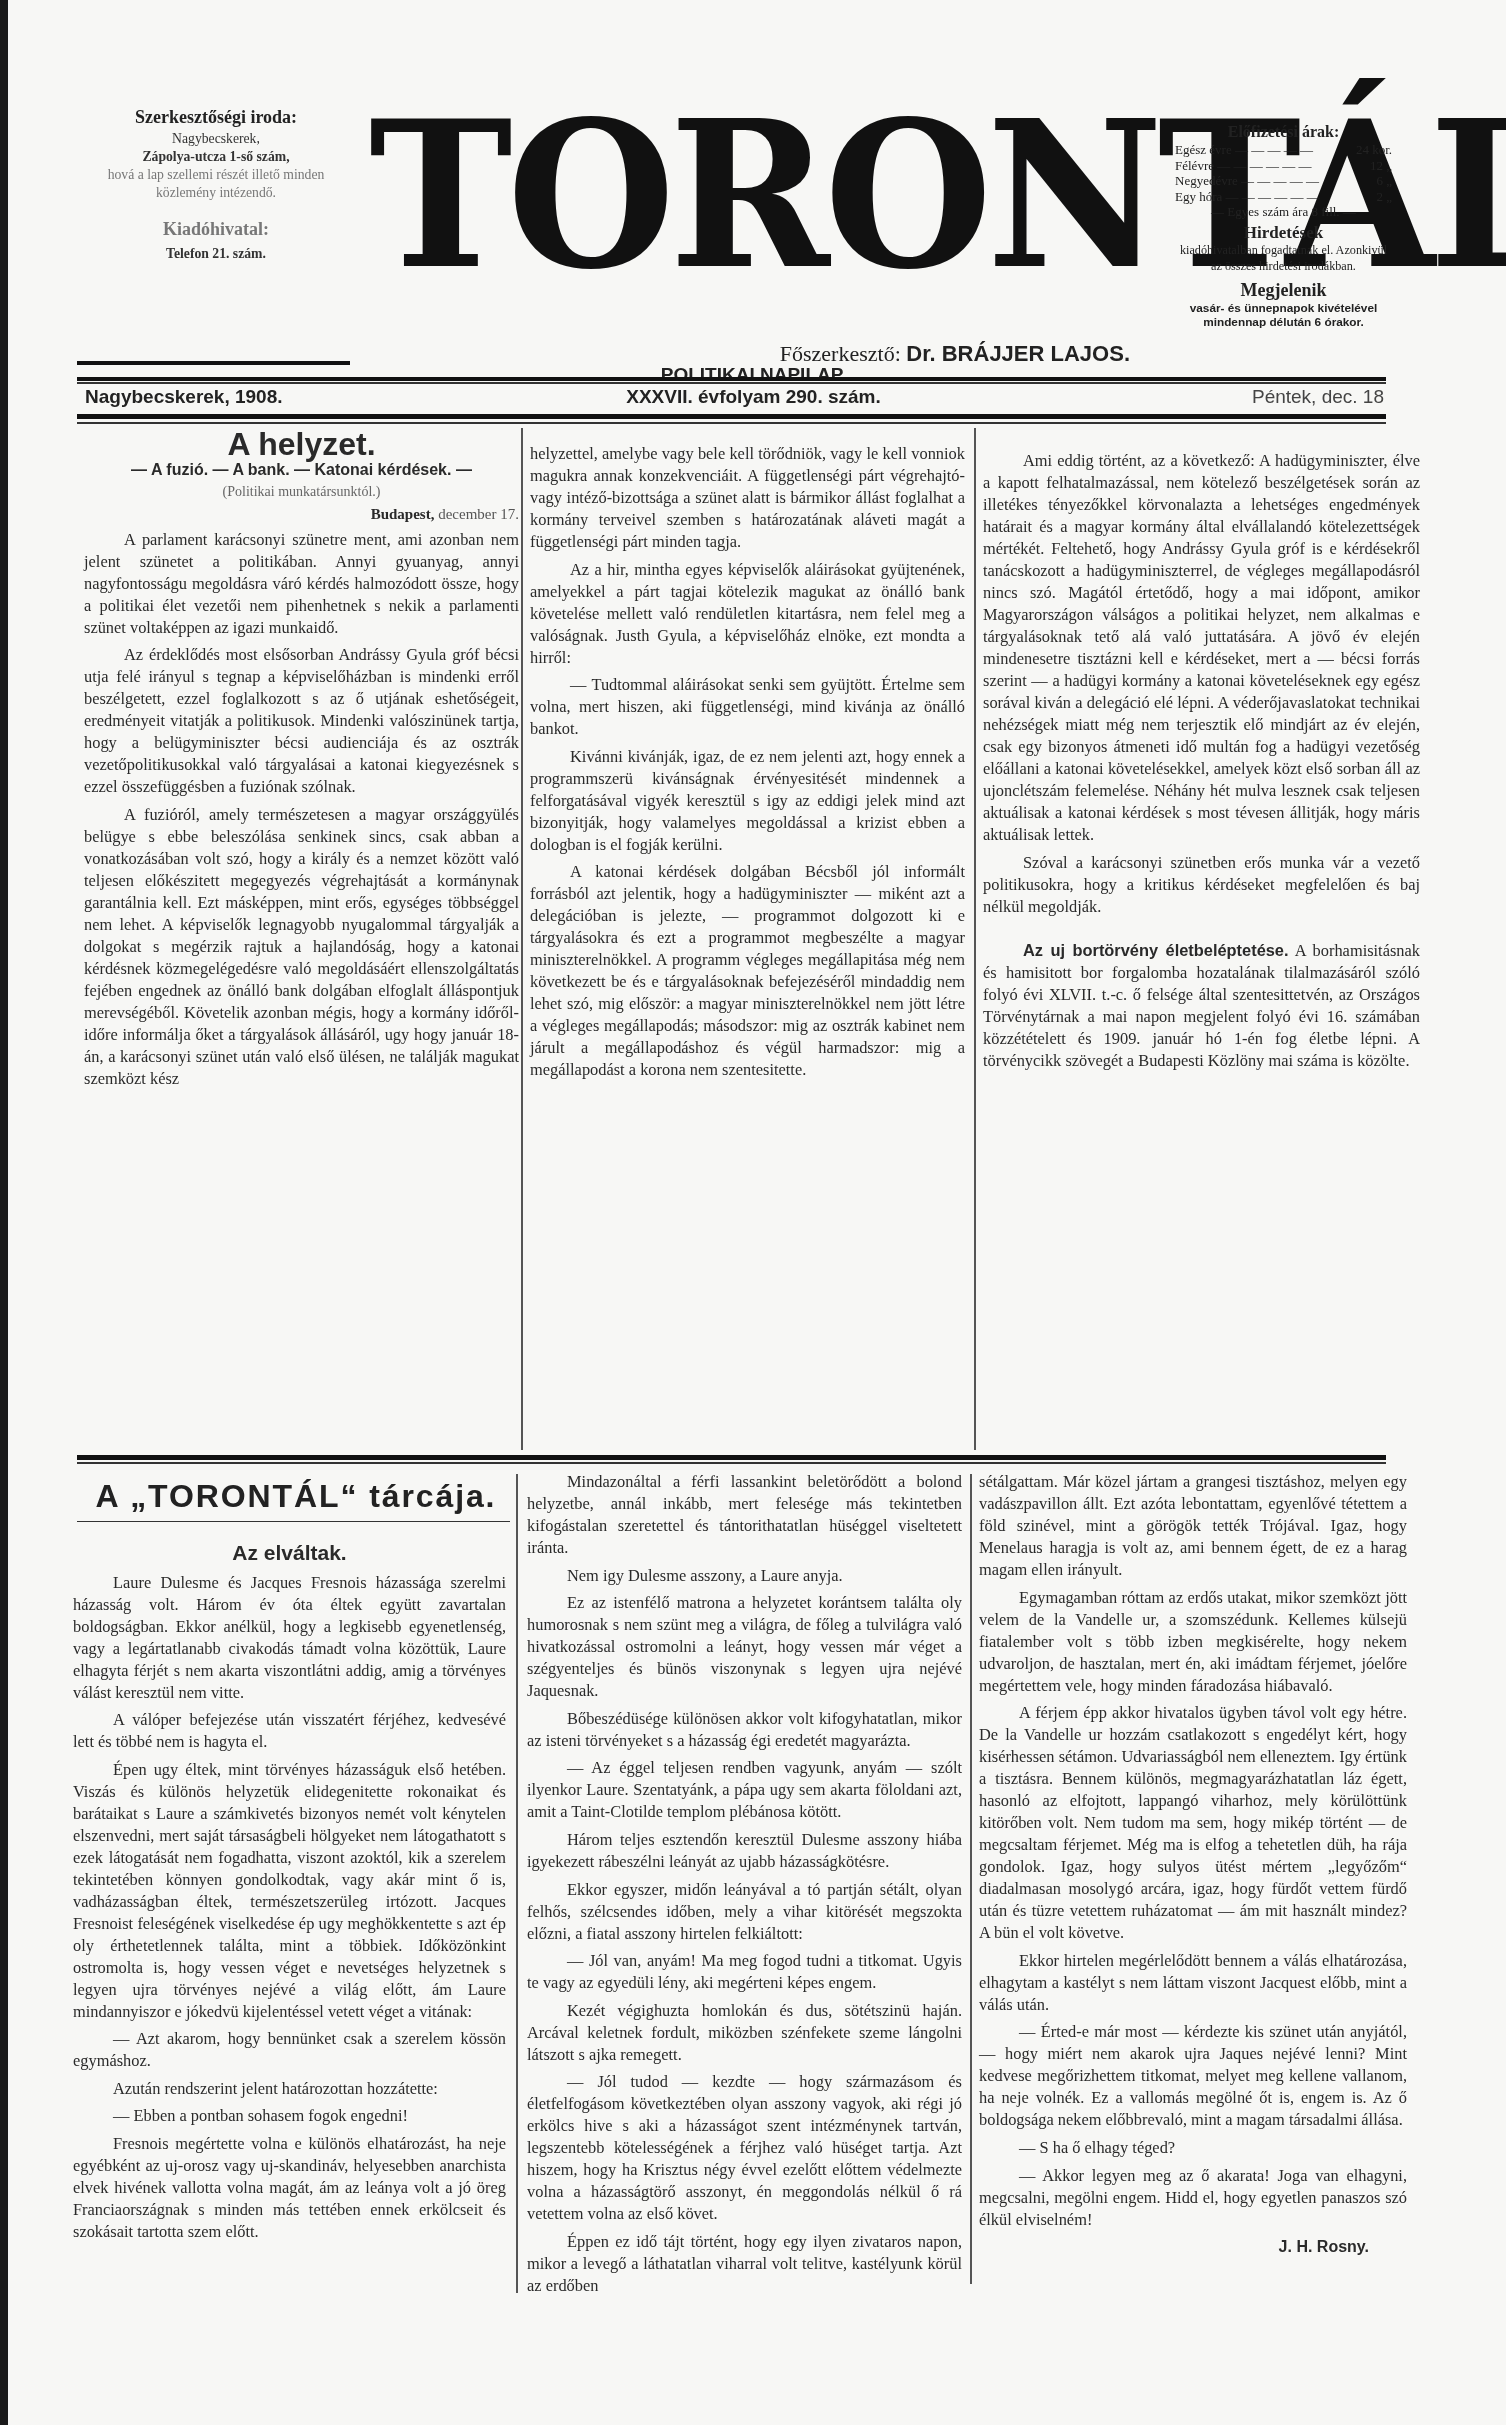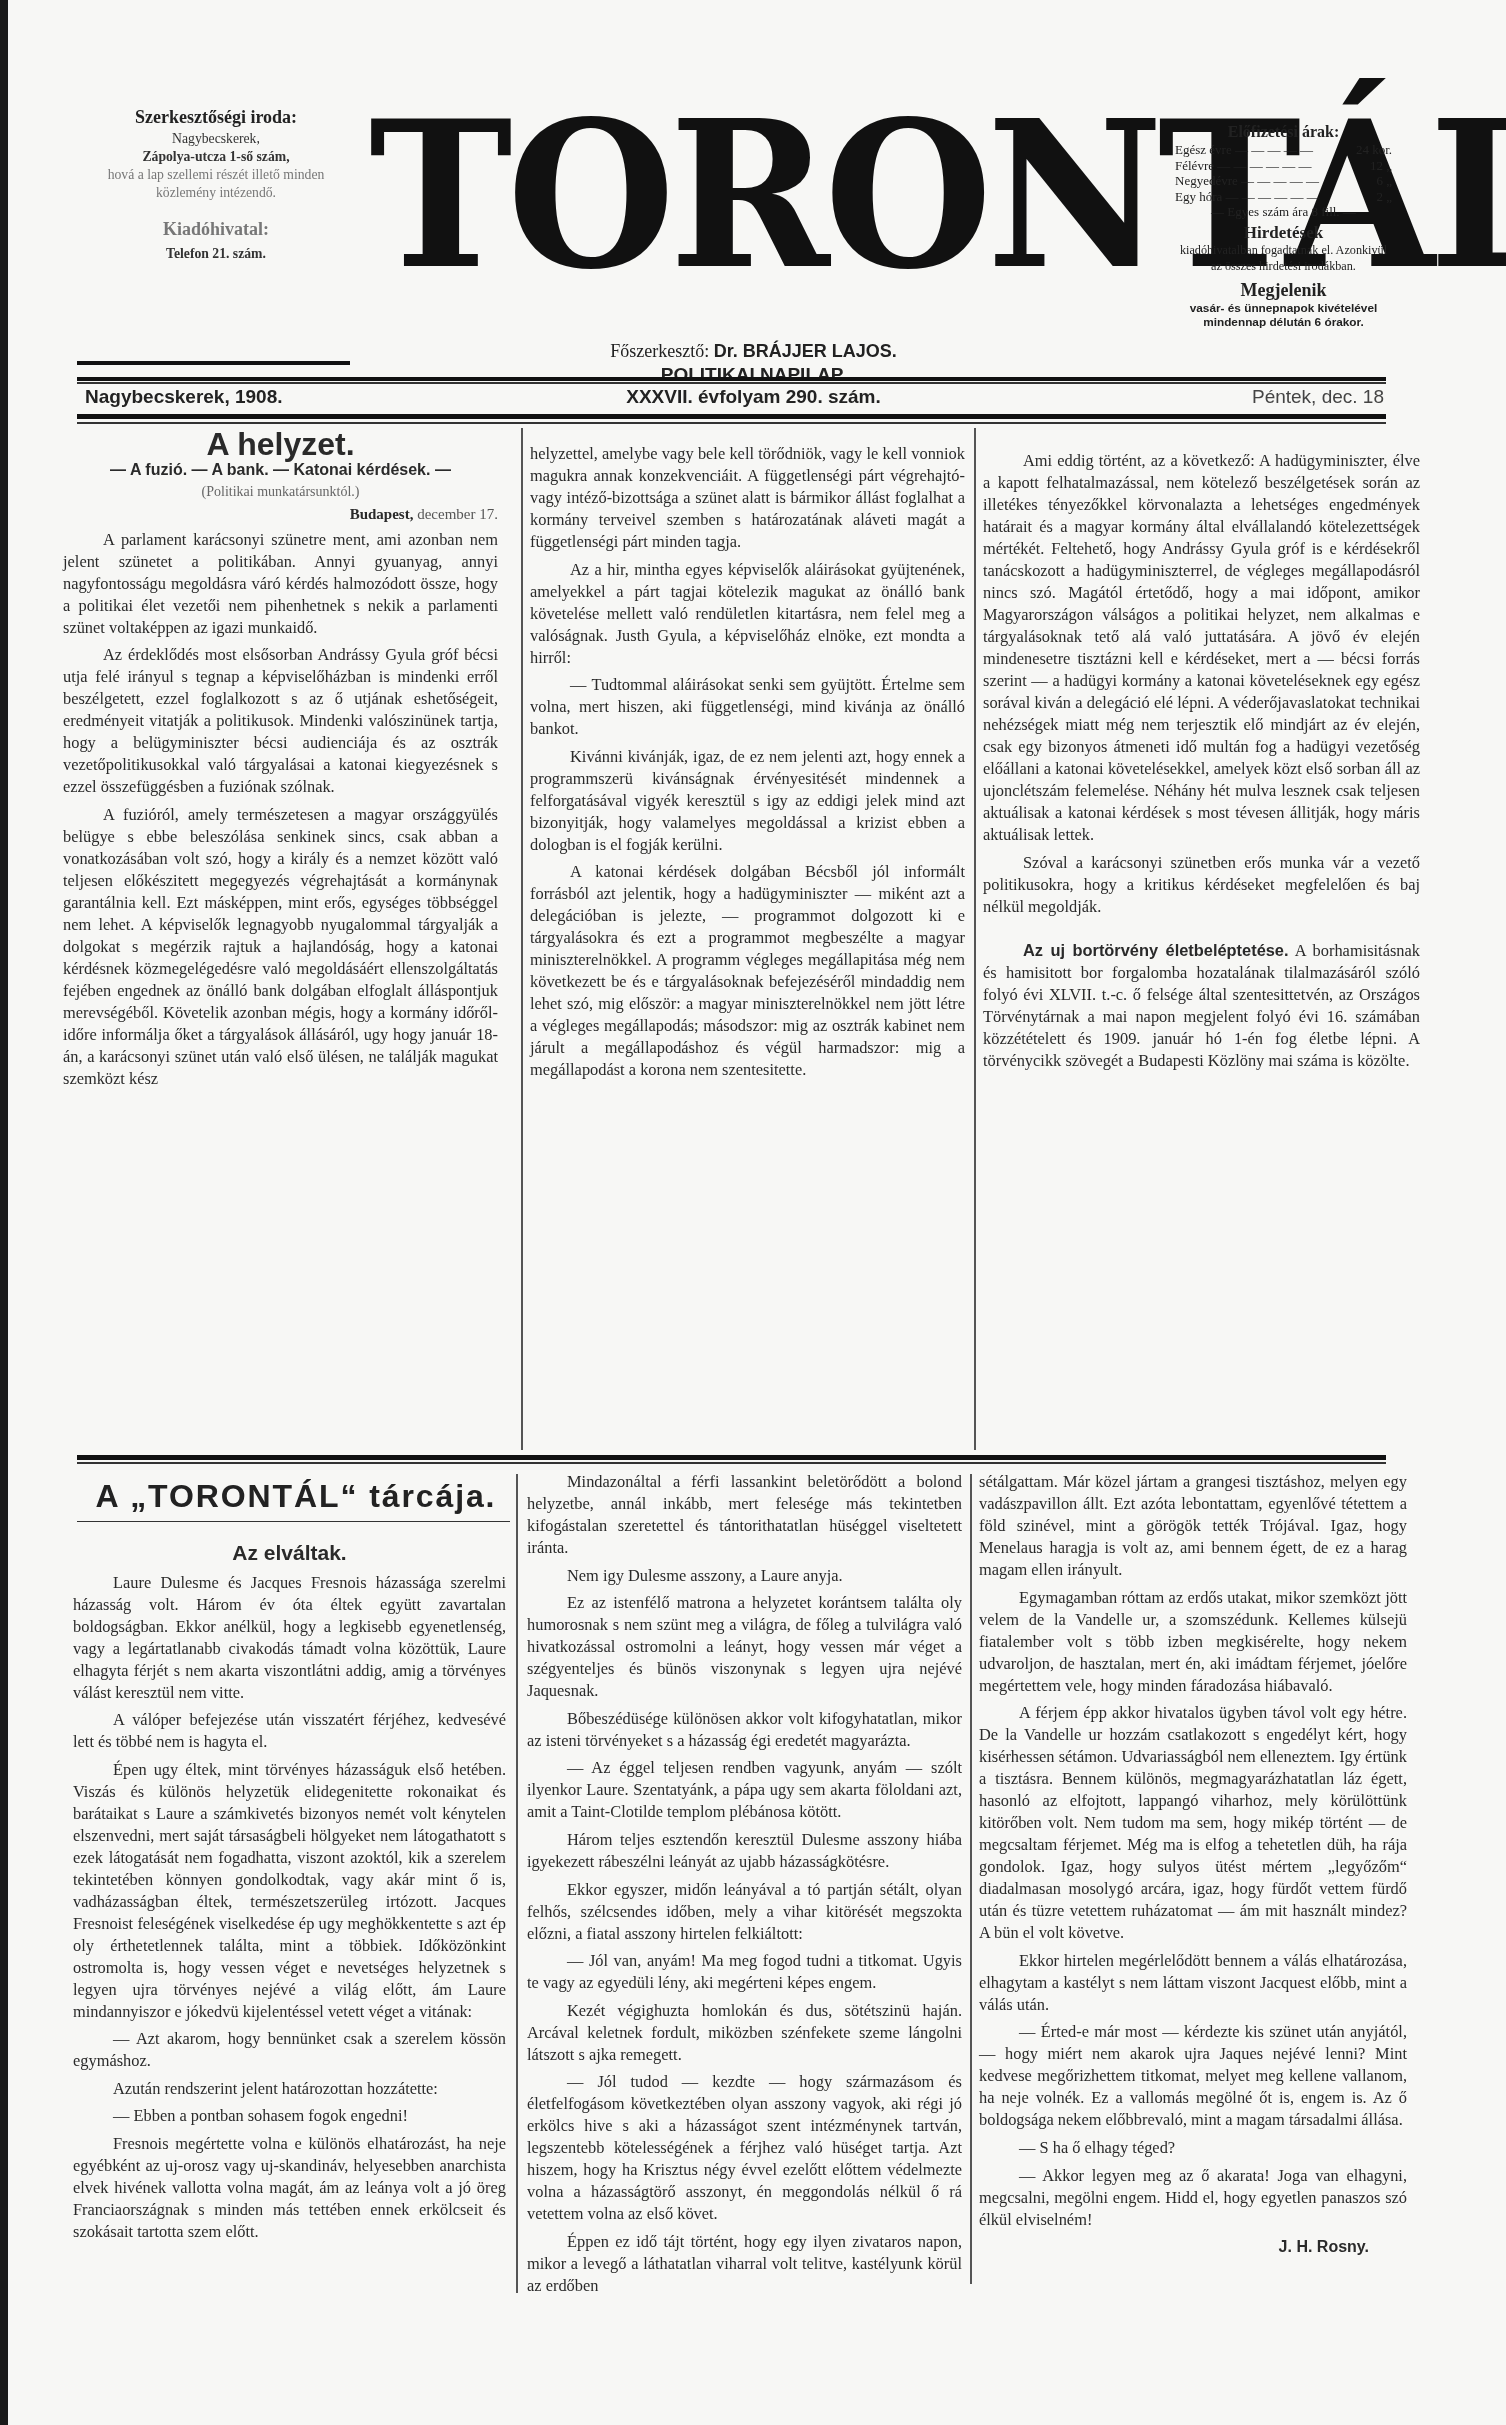--- a/index.html
+++ b/index.html
@@ -14,21 +14,21 @@
   .vrule{position:absolute;width:1.9px;background:#555;}
   .sans{font-family:"Liberation Sans","DejaVu Sans",sans-serif;}
   .masthead-left{left:89px;top:105px;width:254px;font-size:13.7px;line-height:18px;color:#333;}
   .masthead-left .h{font-weight:bold;font-size:18px;color:#222;line-height:24.5px;}
   .masthead-left .b{font-weight:bold;}
   .masthead-right{left:1175px;top:121px;width:217px;font-size:13px;line-height:15.5px;color:#222;}
   .masthead-right .h{font-size:16px;font-weight:bold;text-align:center;line-height:21px;}
   .price-row{display:flex;justify-content:space-between;}
   .title-logo{left:369px;top:102px;width:768px;height:188px;font-family:"DejaVu Serif",serif;font-weight:bold;font-size:193px;line-height:188px;letter-spacing:-5.6px;color:#111;transform:scaleY(1.05);text-align:center;}
   .subtitle{left:377px;top:317px;width:753px;font-size:19px;font-weight:bold;margin-top:47px;}
-  .chief{left:377px;top:341px;width:753px;font-size:18px;}
+  .chief{left:377px;top:341px;width:753px;font-size:22px;text-align:right;}
   .dateline{top:386px;font-size:19px;font-weight:bold;}
   .col{font-size:16.4px;line-height:22px;color:#2a2a2a;}
   .col p{margin:0 0 5.6px 0;text-indent:40px;}
   .col p.noind{text-indent:0;}
   .art-title{font-size:32px;font-weight:bold;}
   .art-sub{font-size:16px;font-weight:bold;}
   .feuilleton-title{font-size:32px;font-weight:bold;letter-spacing:1.9px;}
   .story-title{font-size:21px;font-weight:bold;}
   .bold{font-weight:bold;}
 </style>
@@ -84,21 +84,21 @@
   <div class="rule-thin" style="left:77px;top:382px;width:1309px"></div>
   <div class="abs dateline sans" style="left:85px;width:301px">Nagybecskerek, 1908.</div>
   <div class="abs dateline sans center" style="left:471px;width:565px">XXXVII. évfolyam 290. szám.</div>
   <div class="abs dateline sans" style="left:1177px;width:207px;text-align:right;font-weight:normal;color:#444">Péntek, dec. 18</div>
   <div class="rule-thick" style="left:77px;top:414px;width:1309px;height:4.7px"></div>
   <div class="rule-thin" style="left:77px;top:422px;width:1309px"></div>
 
   <div class="vrule" style="left:521px;top:428px;height:1022px"></div>
   <div class="vrule" style="left:974px;top:428px;height:1022px"></div>
 
-  <div class="abs col" style="left:63px;top:433px;width:435px">
+  <div class="abs col" style="left:84px;top:433px;width:435px">
     <div class="art-title sans center">A helyzet.</div>
     <div class="art-sub sans center" style="margin-top:3.8px">— A fuzió. — A bank. — Katonai kérdések. —</div>
     <div class="center" style="font-size:14px;color:#666">(Politikai munkatársunktól.)</div>
     <div style="text-align:right;font-size:15px;margin-bottom:3.8px">
       <span class="bold">Budapest,</span>
       <span style="color:#555">december 17.</span>
     </div>
     <p class="justify">A parlament karácsonyi szünetre ment, ami azonban nem jelent szünetet a politikában. Annyi gyuanyag, annyi nagyfontosságu megoldásra váró kérdés halmozódott össze, hogy a politikai élet vezetői nem pihenhetnek s nekik a parlamenti szünet voltaképpen az igazi munkaidő.</p>
     <p class="justify">Az érdeklődés most elsősorban Andrássy Gyula gróf bécsi utja felé irányul s tegnap a képviselőházban is mindenki erről beszélgetett, ezzel foglalkozott s az ő utjának eshetőségeit, eredményeit vitatják a politikusok. Mindenki valószinünek tartja, hogy a belügyminiszter bécsi audienciája és az osztrák vezetőpolitikusokkal való tárgyalásai a katonai kiegyezésnek s ezzel összefüggésben a fuziónak szólnak.</p>
     <p class="justify">A fuzióról, amely természetesen a magyar országgyülés belügye s ebbe beleszólása senkinek sincs, csak abban a vonatkozásában volt szó, hogy a király és a nemzet között való teljesen előkészitett megegyezés végrehajtását a kormánynak garantálnia kell. Ezt másképpen, mint erős, egységes többséggel nem lehet. A képviselők legnagyobb nyugalommal tárgyalják a dolgokat s megérzik rajtuk a hajlandóság, hogy a katonai kérdésnek közmegelégedésre való megoldásáért ellenszolgáltatás fejében engednek az önálló bank dolgában elfoglalt álláspontjuk merevségéből. Követelik azonban mégis, hogy a kormány időről-időre informálja őket a tárgyalások állásáról, ugy hogy január 18-án, a karácsonyi szünet után való első ülésen, ne találják magukat szemközt kész</p>

